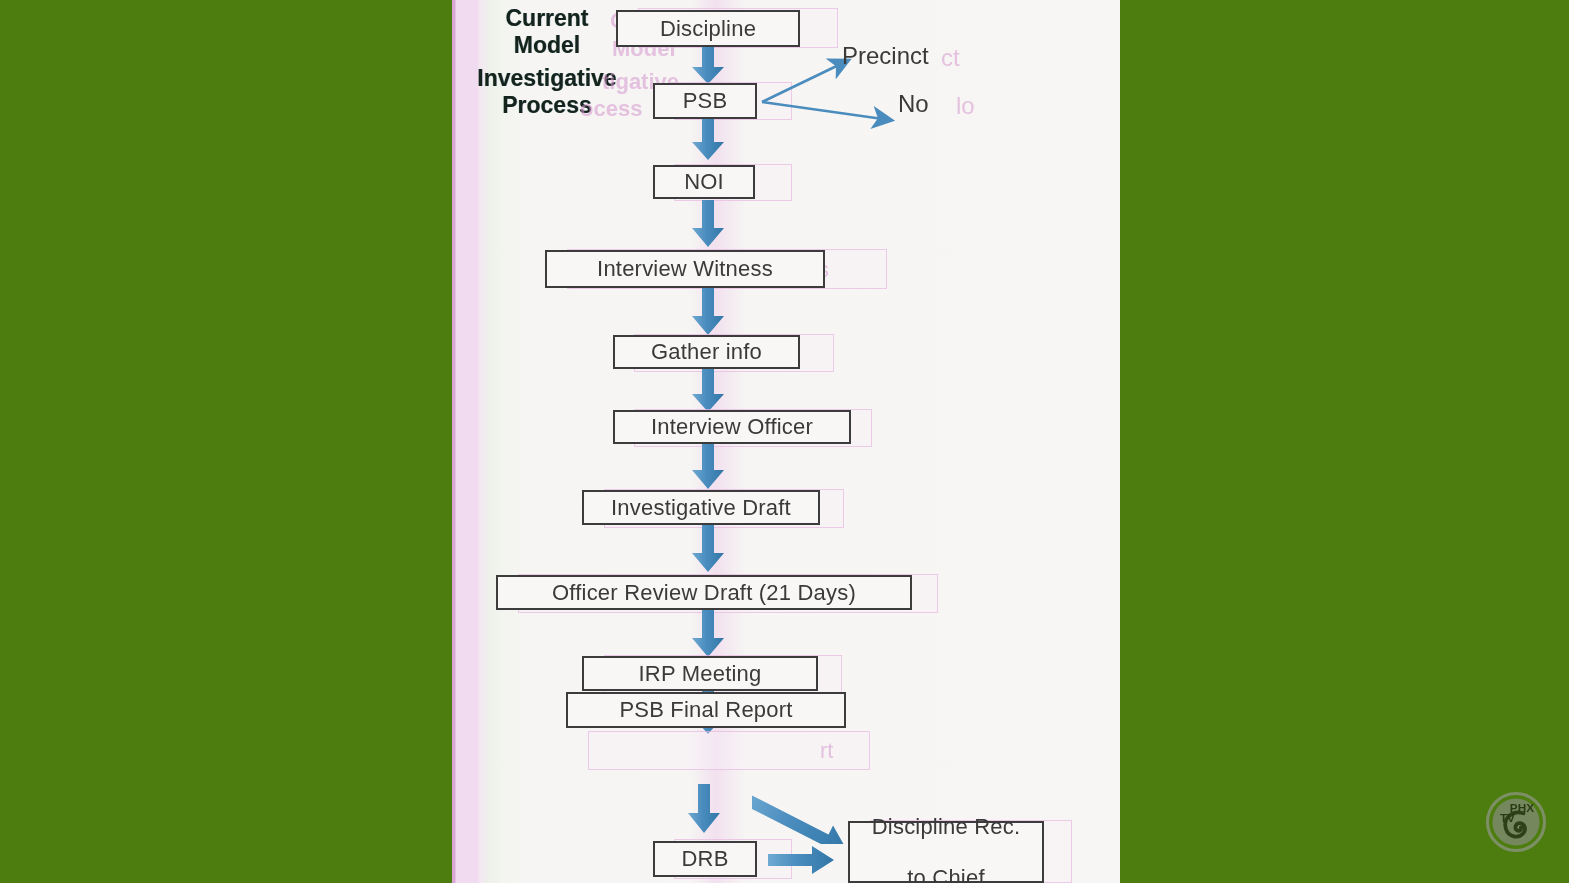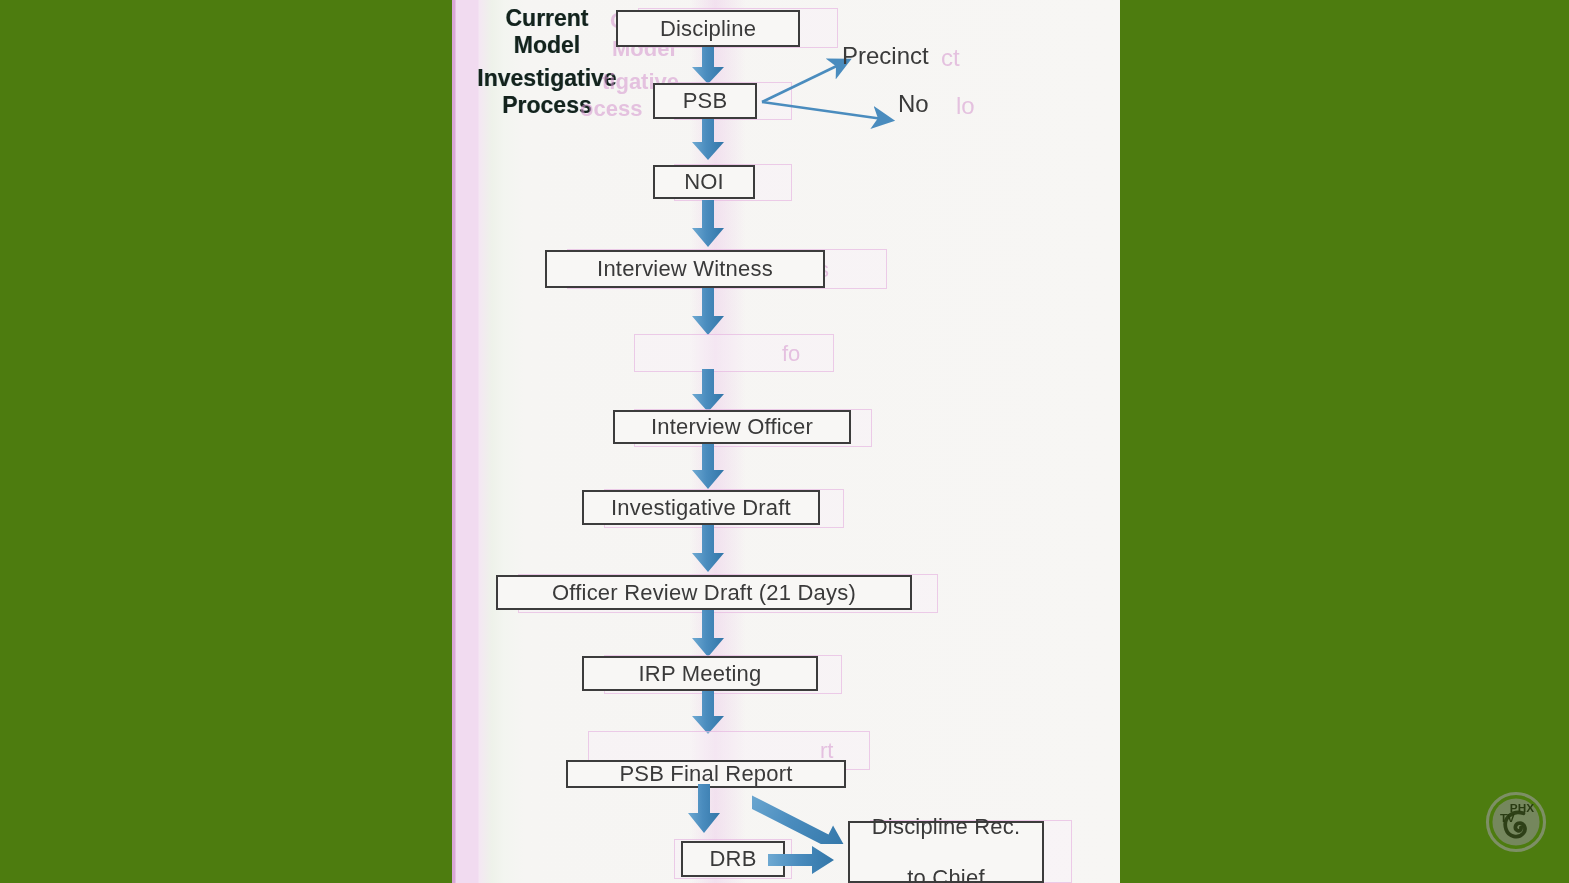--- a/index.html
+++ b/index.html
@@ -226,20 +226,23 @@
     </div>
 
     <div class="arrow-down" style="left:238px; top:288px;">
       <svg width="36" height="48" viewBox="0 0 36 48">
         <polygon points="12,0 24,0 24,28 34,28 18,47 2,28 12,28" fill="url(#ag)"></polygon>
       </svg>
     </div>
 
     <div class="box-echo" style="left:182px; top:334px; width:200px; height:38px;"></div>
     <div class="ghost-text" style="left:330px; top:341px;">fo</div>
+    <div class="box" style="left:161px; top:335px; width:187px; height:34px;">
+      <span>Gather info</span>
+    </div>
 
     <div class="arrow-down" style="left:238px; top:369px;">
       <svg width="36" height="44" viewBox="0 0 36 44">
         <polygon points="12,0 24,0 24,25 34,25 18,43 2,25 12,25" fill="url(#ag)"></polygon>
       </svg>
     </div>
 
     <div class="box-echo" style="left:182px; top:409px; width:238px; height:38px;"></div>
     <div class="ghost-text" style="left:368px; top:416px;">er</div>
     <div class="box" style="left:161px; top:410px; width:238px; height:34px;">
@@ -283,41 +286,41 @@
     </div>
 
     <div class="arrow-down" style="left:238px; top:691px;">
       <svg width="36" height="44" viewBox="0 0 36 44">
         <polygon points="12,0 24,0 24,25 34,25 18,43 2,25 12,25" fill="url(#ag)"></polygon>
       </svg>
     </div>
 
     <div class="box-echo" style="left:136px; top:731px; width:282px; height:39px;"></div>
     <div class="ghost-text" style="left:368px; top:738px;">rt</div>
-    <div class="box" style="left:114px; top:760px; width:280px; height:28px;">
+    <div class="box" style="left:114px; top:692px; width:280px; height:36px;">
       <span>PSB Final Report</span>
     </div>
 
     <div class="arrow-down" style="left:234px; top:784px;">
       <svg width="36" height="50" viewBox="0 0 36 50">
         <polygon points="12,0 24,0 24,29 34,29 18,49 2,29 12,29" fill="url(#ag)"></polygon>
       </svg>
     </div>
 
     <div class="arrow-down" style="left:300px; top:782px;">
       <svg width="130" height="62" viewBox="0 0 130 62">
         <g transform="rotate(27 0 0)">
           <polygon points="0,12 92,12 92,2 116,18 92,34 92,24 0,24" fill="url(#ag)"></polygon>
         </g>
       </svg>
     </div>
 
     <div class="box-echo" style="left:222px; top:839px; width:118px; height:40px;"></div>
     <div class="ghost-text" style="left:262px; top:845px;">RB</div>
-    <div class="box" style="left:201px; top:841px; width:104px; height:36px;margin-left:28px;">
+    <div class="box" style="left:201px; top:841px; width:104px; height:36px;">
       <span>DRB</span>
     </div>
 
     <div class="arrow-down" style="left:316px; top:845px;">
       <svg width="70" height="30" viewBox="0 0 70 30">
         <polygon points="0,9 44,9 44,1 66,15 44,29 44,21 0,21" fill="url(#ag)"></polygon>
       </svg>
     </div>
 
     <div class="box-echo" style="left:418px; top:820px; width:202px; height:63px;"></div>

